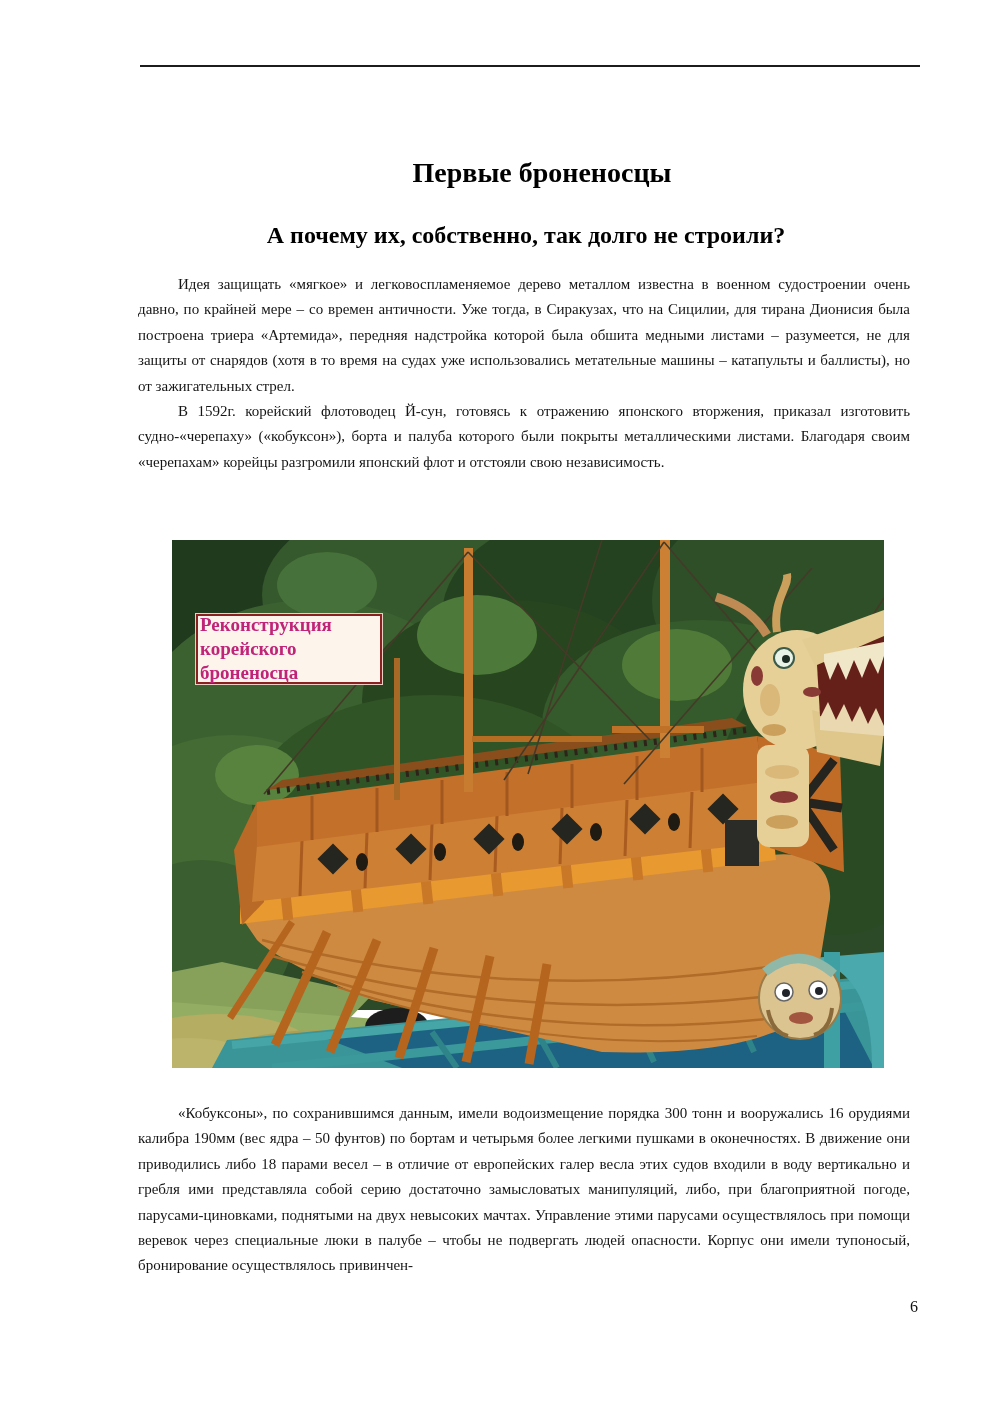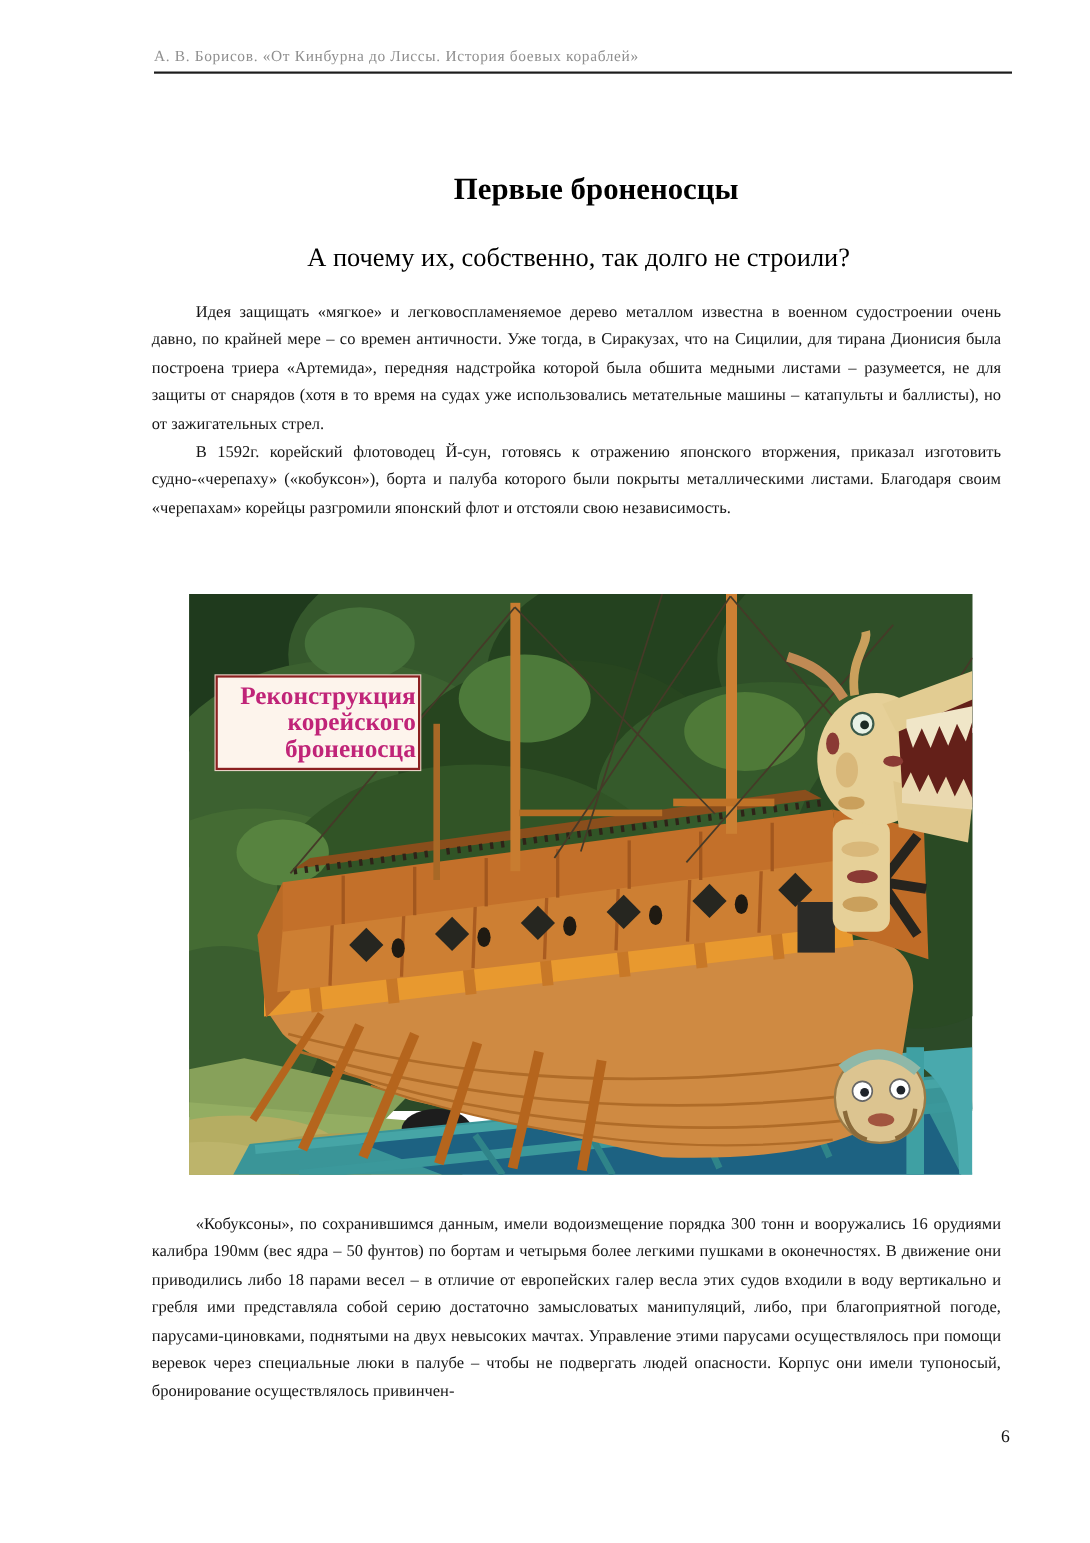--- a/index.html
+++ b/index.html
@@ -14,55 +14,54 @@
   }
   .header-rule{
     position:absolute; left:140px; top:65px; width:780px; height:2px; background:#1c1c1c;
   }
   .article-title{
     position:absolute; left:140px; top:141px; width:772px; margin:16px;
     text-align:center; font-size:28px; font-weight:bold; color:#000;
   }
   .article-subtitle{
     position:absolute; left:140px; top:222px; width:772px; margin:0;
-    text-align:center; font-size:24px; font-weight:normal; color:#000;
+    text-align:center; font-size:24px; font-weight:bold; color:#000;
   }
   .body-block{
     position:absolute; left:138px; width:772px; z-index:1;
     font-size:15px; line-height:25.4px; text-align:justify;
   }
   .body-block p{margin:0; text-indent:40px;}
   #text-top{top:272px;}
   #text-bottom{top:1101px;}
   .photo-figure{
     position:absolute; left:172px; top:540px; width:712px; height:528px; z-index:1;
   }
   .photo-figure svg{display:block;}
   .caption-box{
-    position:absolute; left:24px; top:74px; width:186px; height:86px;
+    position:absolute; left:24px; top:74px; width:186px; height:70px;
     background:#fdf4ec; border:2px solid #8b2020; box-shadow:0 0 0 1px #e8cfc4;
-    display:flex; align-items:center; justify-content:center; text-align:right;
-    font-size:23px; line-height:24px; font-weight:bold; color:#c02478;
+    display:flex; align-items:center; justify-content:center; text-align:left;
+    font-size:19px; line-height:24px; font-weight:bold; color:#c02478;
     padding:2px; box-sizing:border-box;
   }
   .watermark{
     position:absolute; left:0; top:1250px; width:991px; height:153px; z-index:0;
   }
   .sun-logo{position:absolute; left:2px; top:8px;}
   .wm-text-svg{position:absolute; left:138px; top:22px;}
   .page-number{
     position:absolute; left:910px; top:1298px; z-index:2; font-size:16px; color:#111;
   }
 </style>
 </head>
 <body>
 
 <div class="page">
 
-  <div class="page-header-text">А.  В.  Борисов.  «От Кинбурна до Лиссы. История боевых кораблей»</div>
   <div class="header-rule"></div>
 
   <h1 class="article-title">Первые броненосцы</h1>
   <h2 class="article-subtitle">А почему их, собственно, так долго не строили?</h2>
 
   <div class="body-block" id="text-top">
     <p>Идея защищать «мягкое» и легковоспламеняемое дерево металлом известна в военном судостроении очень давно, по крайней мере – со времен античности. Уже тогда, в Сиракузах, что на Сицилии, для тирана Дионисия была построена триера «Артемида», передняя надстройка которой была обшита медными листами – разумеется, не для защиты от снарядов (хотя в то время на судах уже использовались метательные машины – катапульты и баллисты), но от зажигательных стрел.</p>
     <p>В 1592г. корейский флотоводец Й-сун, готовясь к отражению японского вторжения, приказал изготовить судно-«черепаху» («кобуксон»), борта и палуба которого были покрыты металлическими листами. Благодаря своим «черепахам» корейцы разгромили японский флот и отстояли свою независимость.</p>
   </div>
 

